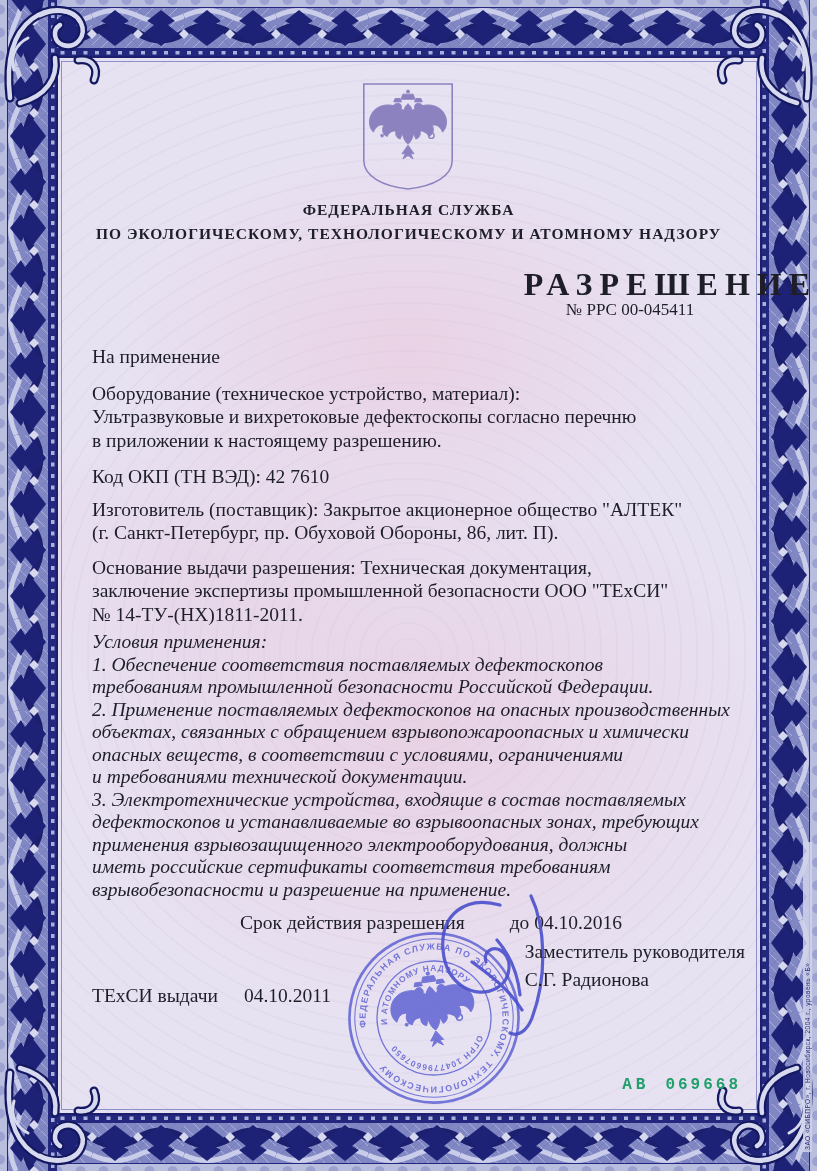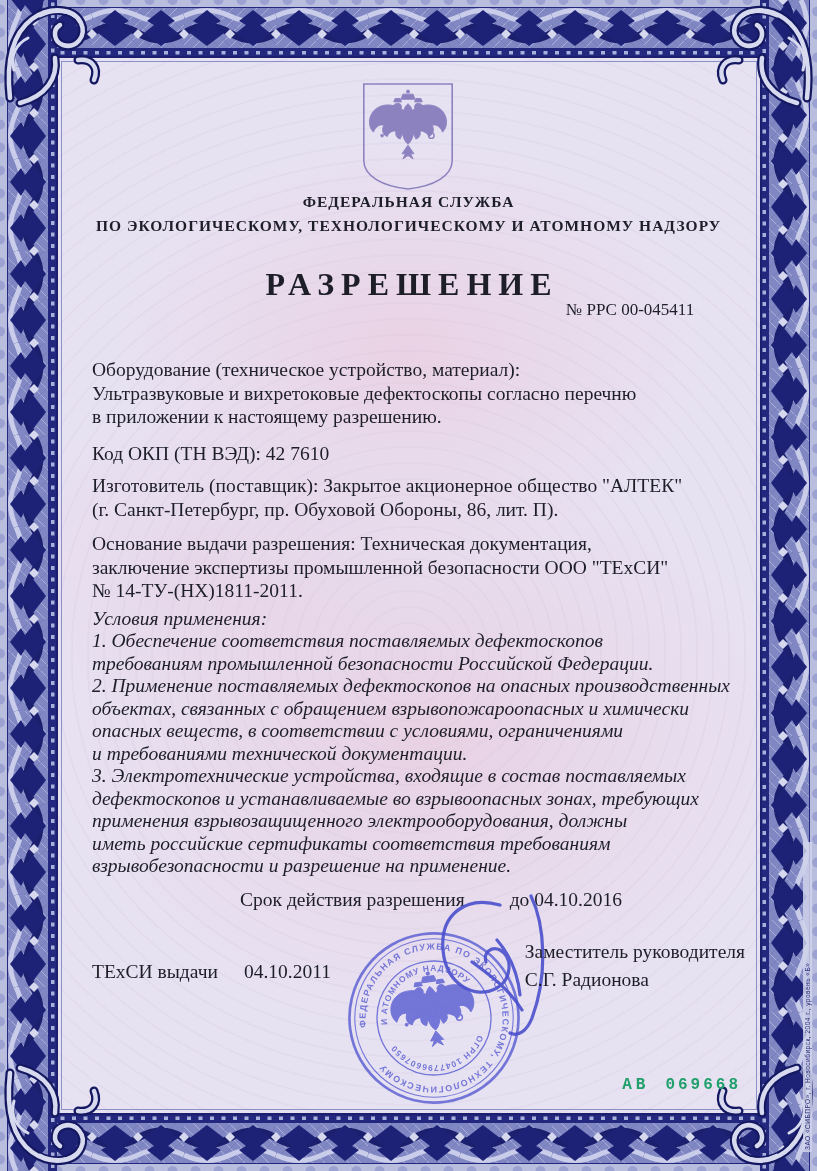--- a/index.html
+++ b/index.html
@@ -9,23 +9,23 @@
     background:
       radial-gradient(420px 300px at 50% 30%, rgba(236,190,212,.45), rgba(236,190,212,0) 70%),
       radial-gradient(520px 400px at 52% 63%, rgba(233,186,208,.42), rgba(233,186,208,0) 72%),
       radial-gradient(300px 220px at 24% 48%, rgba(230,190,215,.28), rgba(230,190,215,0) 70%),
       repeating-radial-gradient(circle at 50% 56%, rgba(140,110,170,.05) 0 2px, rgba(0,0,0,0) 2px 16px),
       linear-gradient(#e7e2f2,#e7e2f2);
   }
   #border-svg{position:absolute;left:0;top:0;z-index:2;pointer-events:none;}
   .abs{position:absolute;z-index:3;}
   .emblem{left:356px;top:80px;}
-  .agency{left:0;right:0;top:190px;text-align:center;font-weight:bold;
+  .agency{left:0;right:0;top:198px;text-align:center;font-weight:bold;
           font-size:15.5px;letter-spacing:1px;line-height:24px;}
-  .doc-title{left:0;right:0;top:266px;text-align:center;font-weight:bold;
+  .doc-title{left:0;right:0;top:266px;text-align:right;font-weight:bold;
           font-size:32px;letter-spacing:7px;padding-left:7px;}
   .doc-number{left:566px;top:300px;font-size:17px;}
   .body-block{left:92px;top:345px;width:678px;font-size:19.5px;}
   .lines{white-space:pre-line;}
   .p{margin:0;line-height:23.5px;}
   .p-equipment{margin-top:13px;}
   .p-okp{margin-top:13px;}
   .p-manufacturer{margin-top:9px;}
   .p-basis{margin-top:11px;}
   .p-conditions{margin-top:5px;line-height:22.5px;font-style:italic;}
@@ -154,20 +154,21 @@
 
   <div class="abs agency">
     <div>ФЕДЕРАЛЬНАЯ СЛУЖБА</div>
     <div>ПО ЭКОЛОГИЧЕСКОМУ, ТЕХНОЛОГИЧЕСКОМУ И АТОМНОМУ НАДЗОРУ</div>
   </div>
 
   <div class="abs doc-title">РАЗРЕШЕНИЕ</div>
   <div class="abs doc-number">№  РРС 00-045411</div>
 
   <div class="abs body-block">
+    <p class="p">На применение</p>
     <p class="p p-equipment lines">Оборудование (техническое устройство, материал):
 Ультразвуковые и вихретоковые дефектоскопы согласно перечню
 в приложении к настоящему разрешению.</p>
     <p class="p p-okp">Код ОКП (ТН ВЭД): 42 7610</p>
     <p class="p p-manufacturer lines">Изготовитель (поставщик): Закрытое акционерное общество "АЛТЕК"
 (г. Санкт-Петербург, пр. Обуховой Обороны, 86, лит. П).</p>
     <p class="p p-basis lines">Основание выдачи разрешения: Техническая документация,
 заключение экспертизы промышленной безопасности ООО "ТЕхСИ"
 № 14-ТУ-(НХ)1811-2011.</p>
     <p class="p p-conditions lines">Условия применения:

